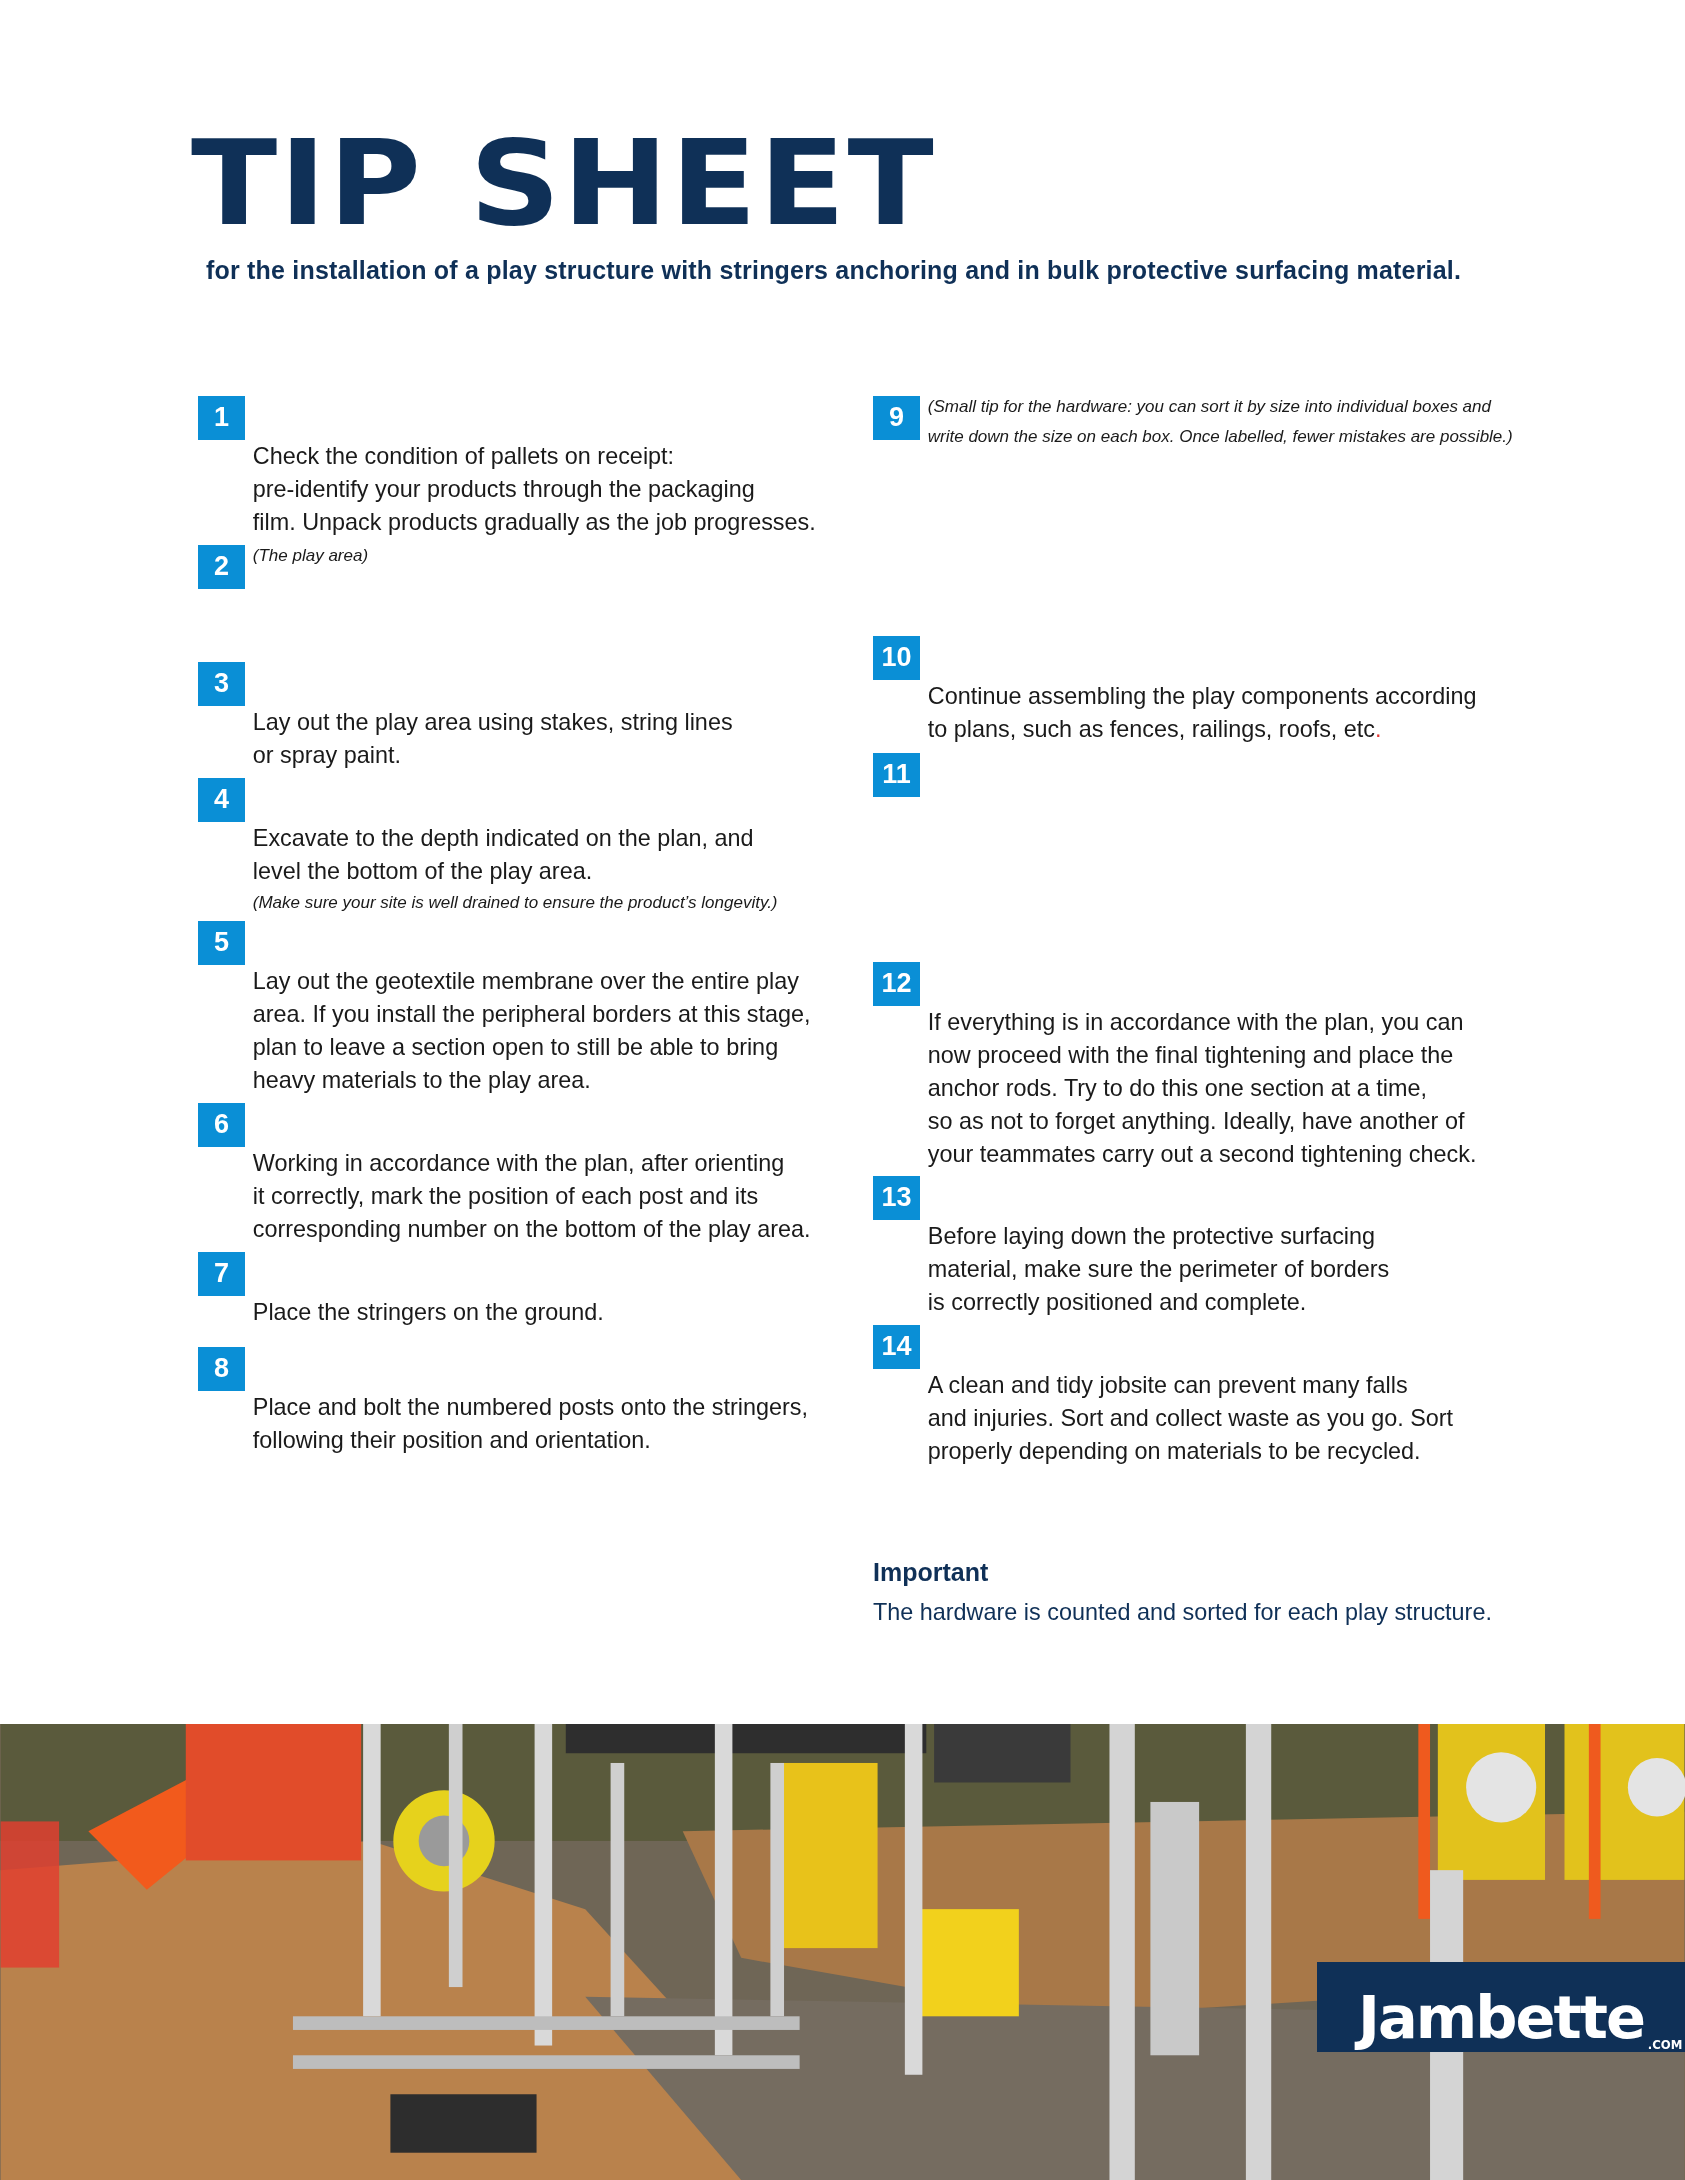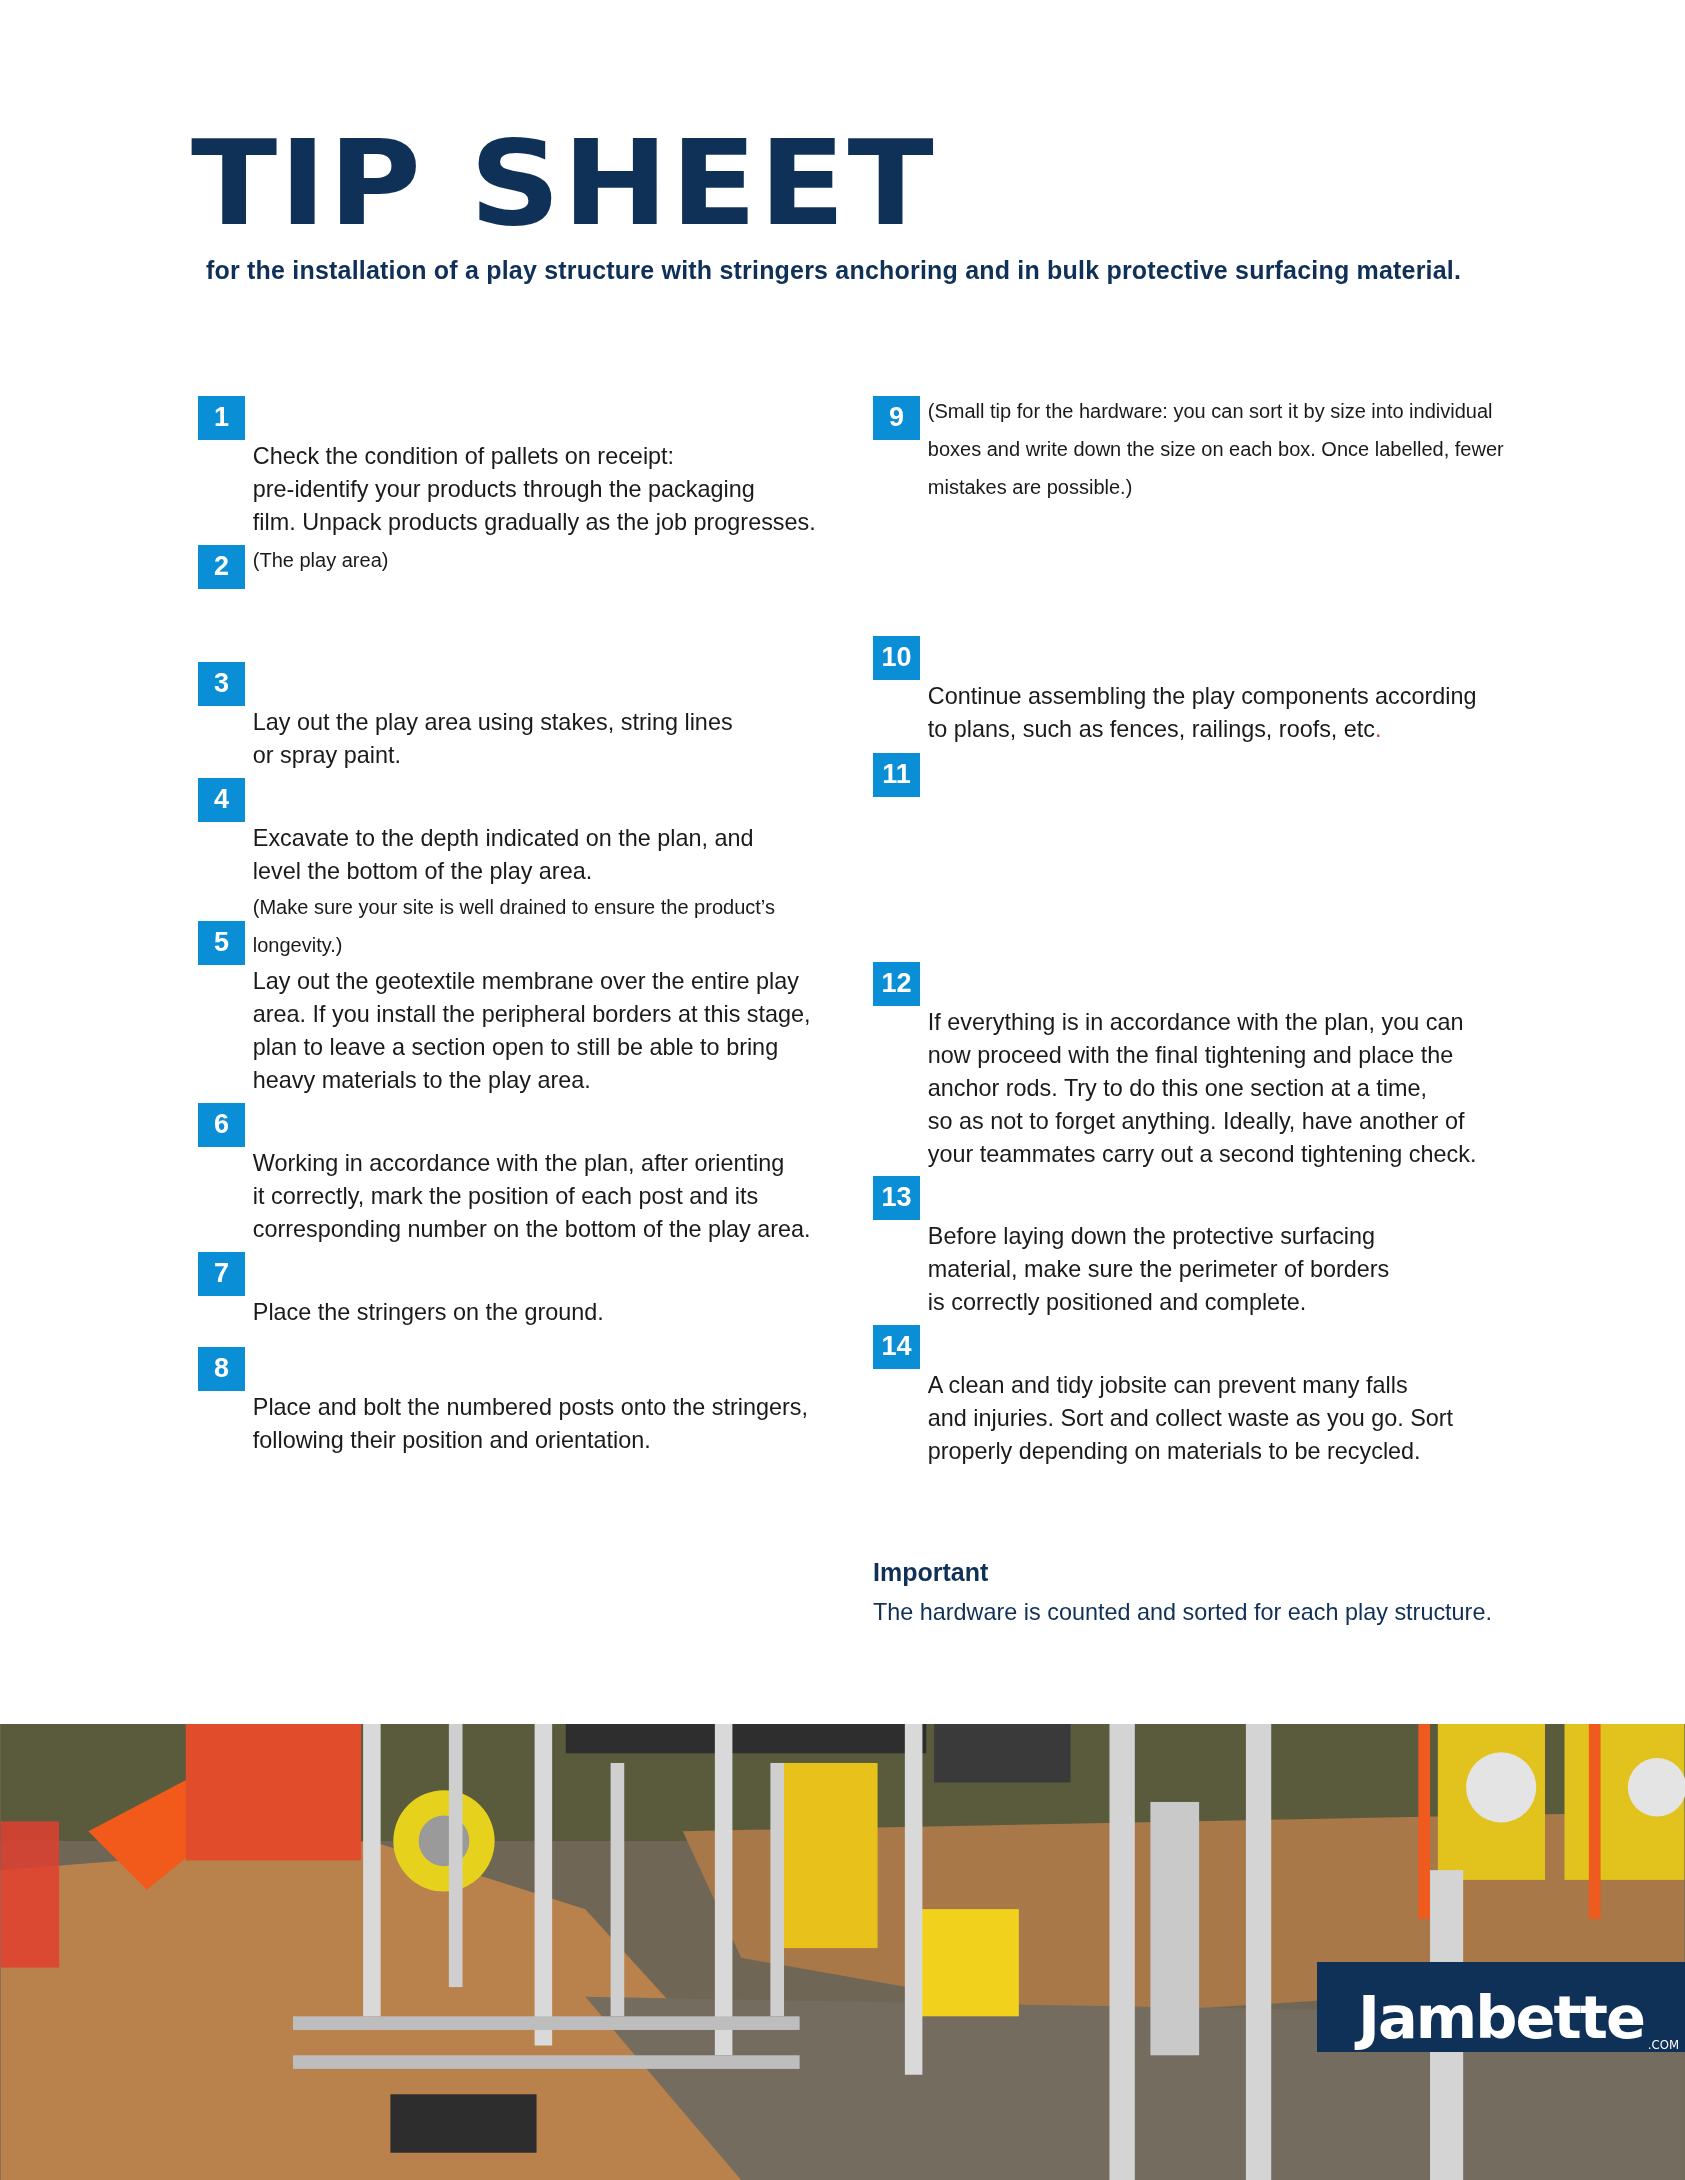--- a/index.html
+++ b/index.html
@@ -5,29 +5,29 @@
   html, body { margin:0; padding:0; background:#ffffff; }
   body { width:1685px; height:2181px; position:relative; overflow:hidden; font-family:"Liberation Sans", sans-serif; color:#1a1a1a; }
   .title { position:absolute; left:191px; top:125px; margin:0; font-family:"DejaVu Sans", sans-serif; font-weight:bold; font-size:117px; line-height:1; letter-spacing:2px; color:#0f3057; transform:scaleX(1.08); transform-origin:left top; }
   .subtitle { position:absolute; left:198px; top:248px; margin:8px; font-family:"Liberation Sans", sans-serif; font-weight:bold; font-size:25px; color:#0f3057; letter-spacing:0.2px; }
   .col { position:absolute; top:0; width:663px; }
   .col-left { left:198px; }
   .col-right { left:873px; }
   .step { position:absolute; left:0; width:663px; display:flex; }
   .badge { flex:0 0 auto; width:47px; height:44px; background:#0a8fd6; color:#ffffff; font-weight:bold; font-size:27px; display:flex; align-items:center; justify-content:center; margin-top:3.9px; margin-right:7.8px; }
   .text { font-size:23.4px; line-height:33px; color:#1a1a1a; white-space:pre-line;margin-top:48px; }
-  .note { font-size:20px; line-height:38px; }
+  .note { font-style:italic; font-size:17px; line-height:30px; }
   .red { color:#e53935; }
   .important { position:absolute; left:873px; top:1558px; }
   .important h3 { margin:0; font-size:25px; font-weight:bold; color:#0f3057; }
   .important p { margin:11.7px 0 0 0; font-size:23.4px; color:#0f3057; }
   .photo { position:absolute; left:0; top:1724px; width:1685px; height:456px; overflow:hidden; background:#7a6a55; }
   .logo { position:absolute; left:1317px; top:1962px; width:369px; height:90px; background:#0f3057; display:flex; align-items:flex-end; padding-left:41px; box-sizing:border-box; }
   .logo-word { font-family:"DejaVu Sans", sans-serif; font-weight:bold; font-size:59px; color:#ffffff; letter-spacing:-2px; }
-  .logo-com { font-family:"DejaVu Sans", sans-serif; font-weight:normal; font-size:11.7px; color:#ffffff; margin-left:3.9px; margin-top:25px; }
+  .logo-com { font-family:"DejaVu Sans", sans-serif; font-weight:bold; font-size:11.7px; color:#ffffff; margin-left:3.9px; margin-top:25px; }
 </style>
 </head>
 <body>
 
 <h1 class="title">TIP SHEET</h1>
 <p class="subtitle">for the installation of a play structure with stringers anchoring and in bulk protective surfacing material.</p>
 
 <div class="col col-left">
   <div class="step" style="top:392px">
     <div class="badge">1</div>

